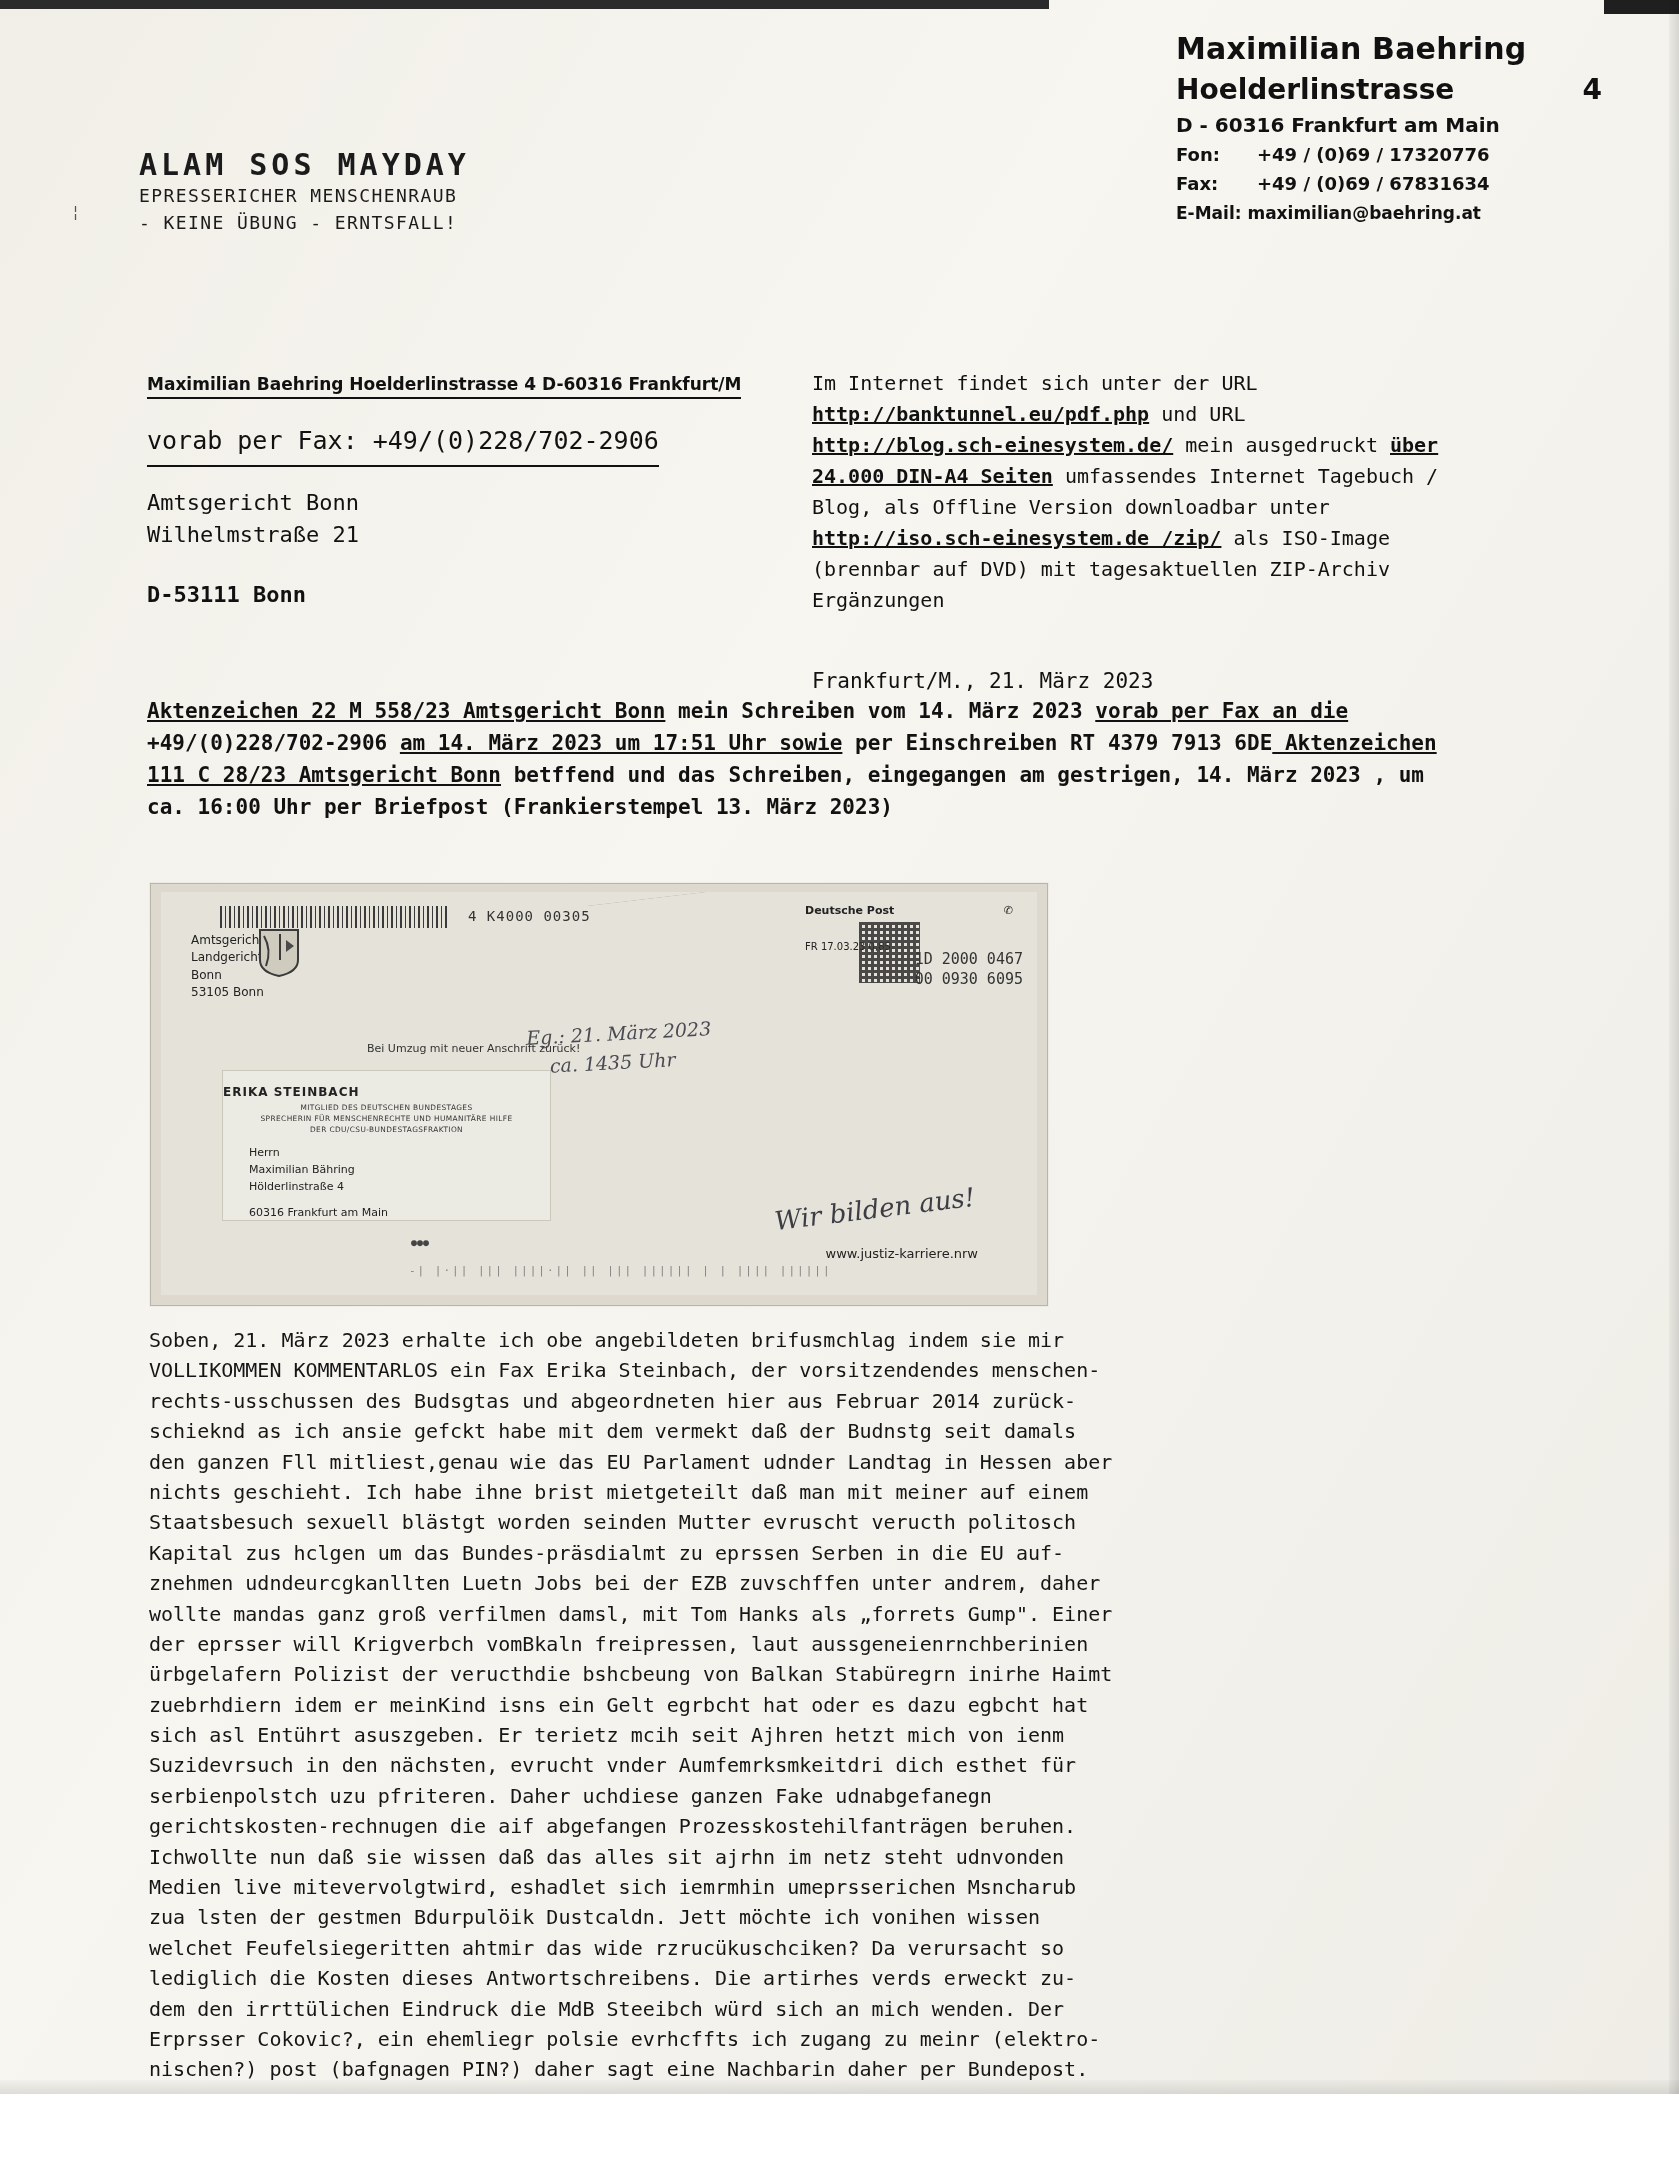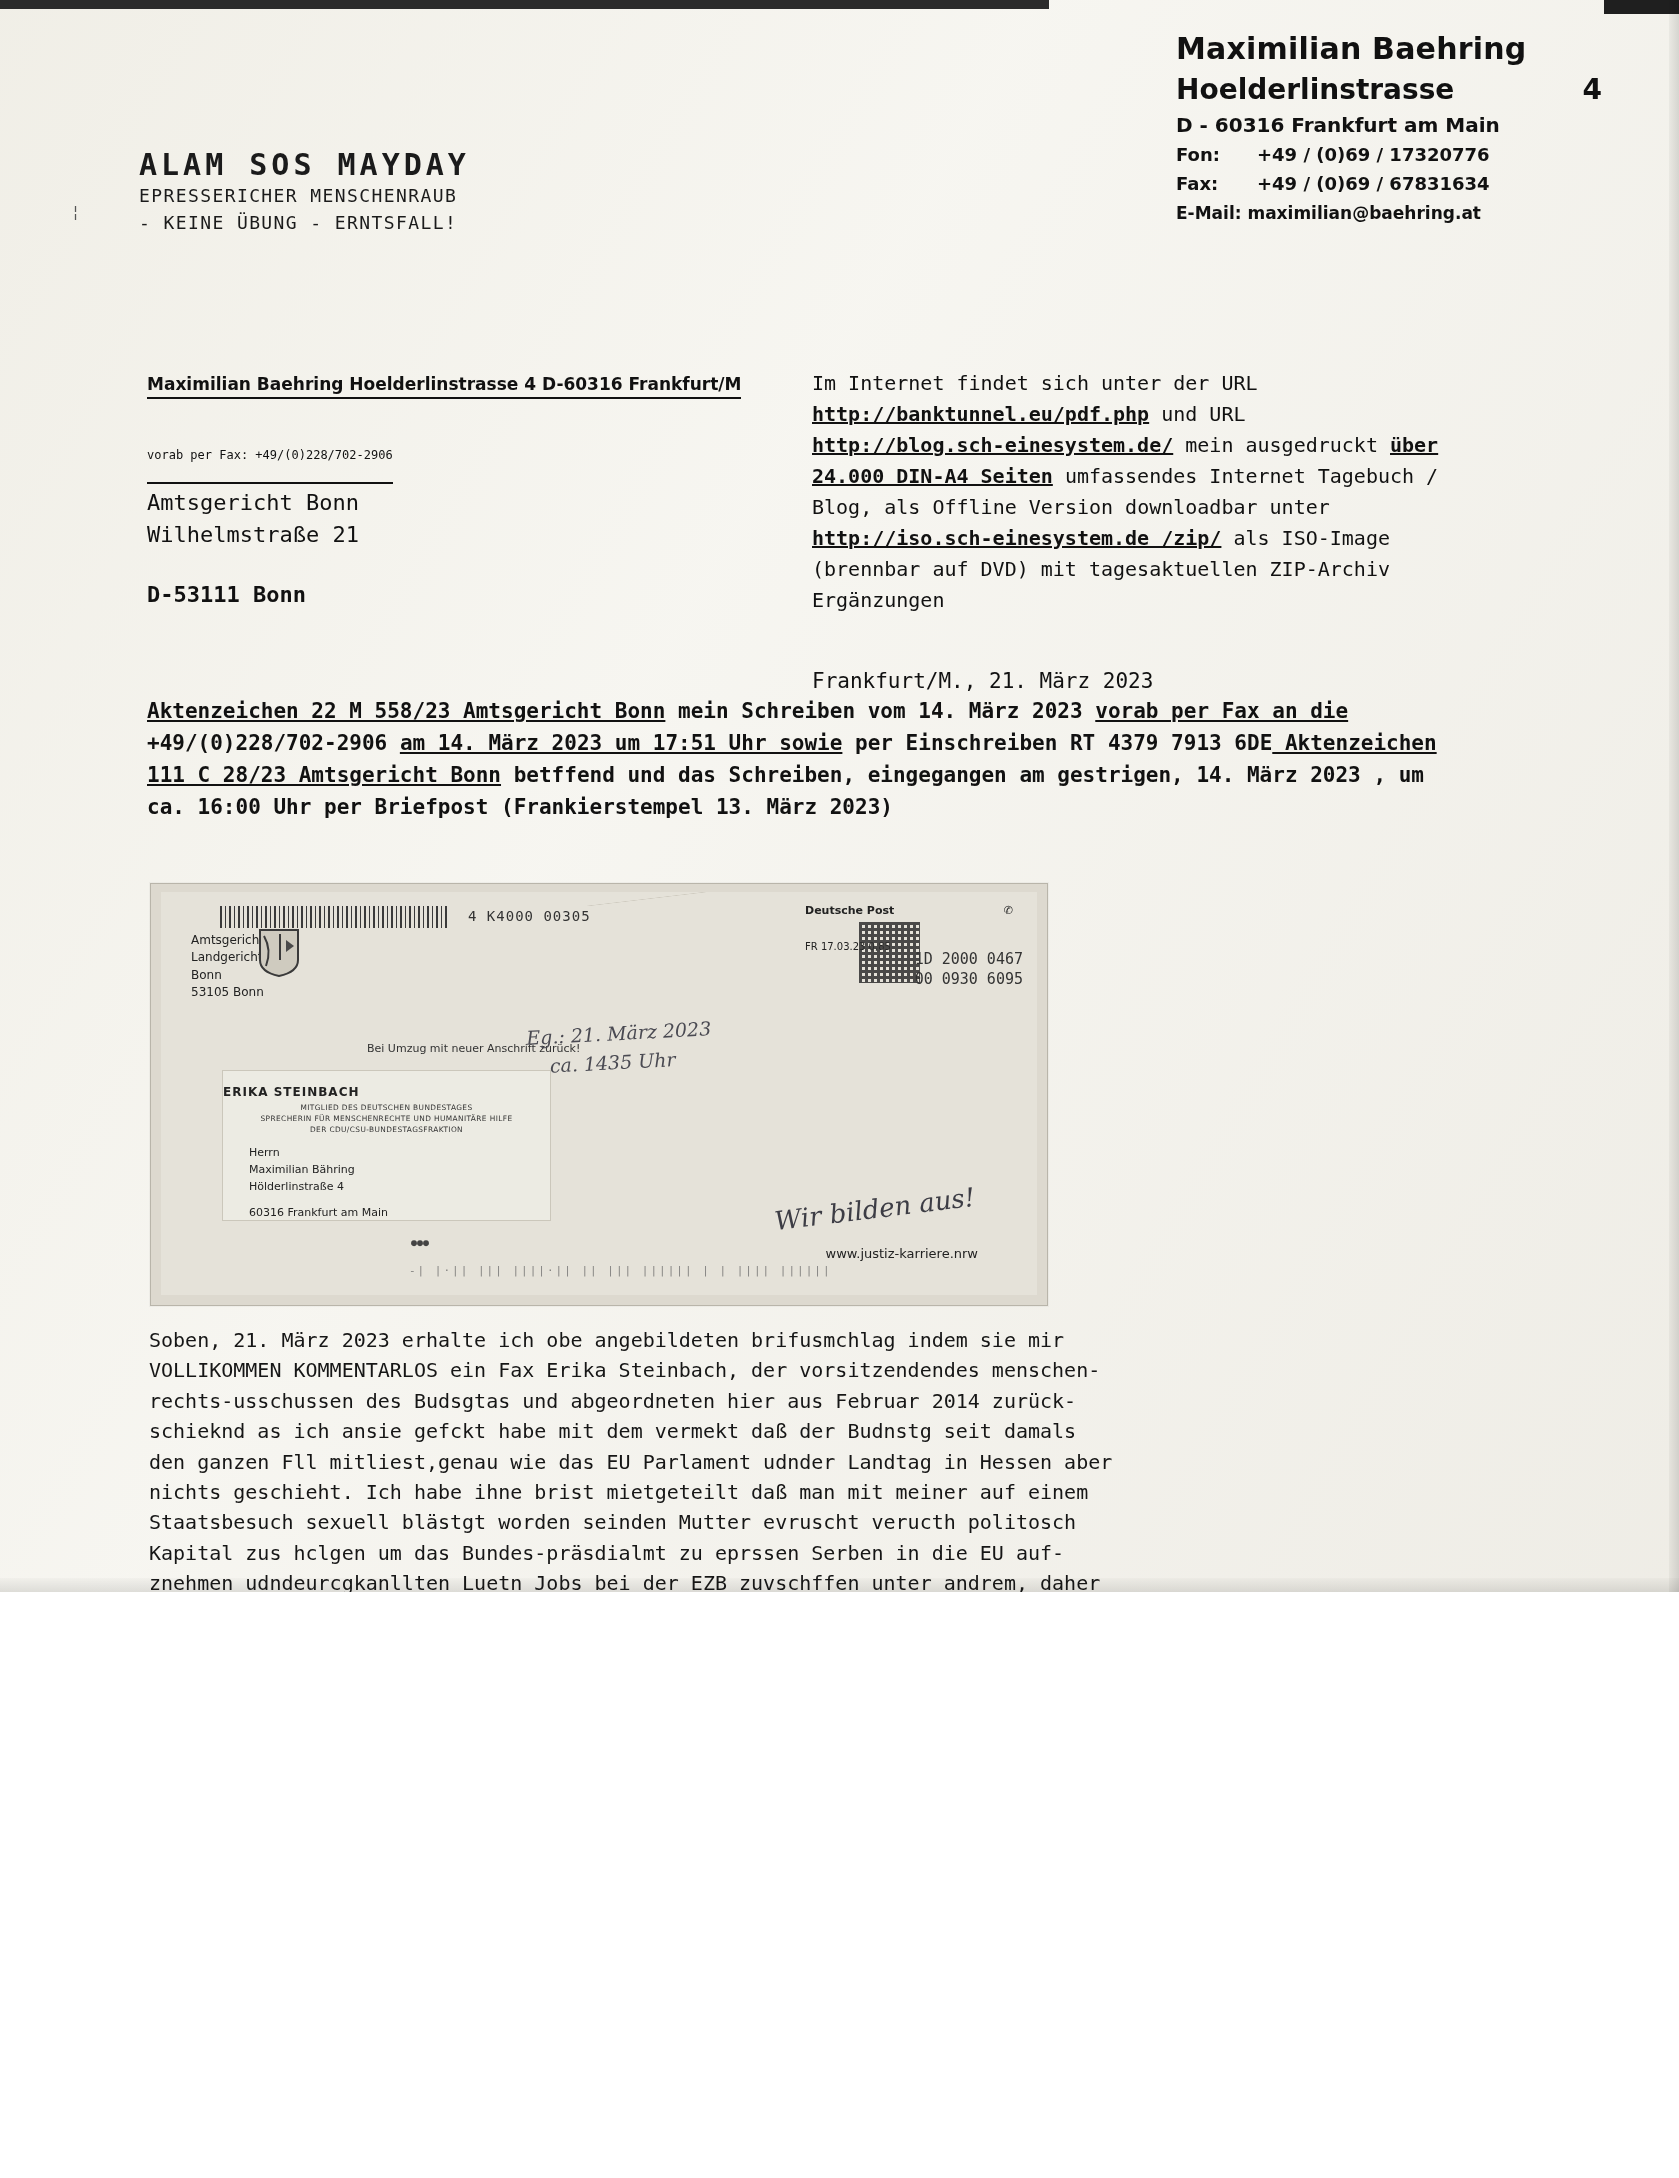--- a/index.html
+++ b/index.html
@@ -11,21 +11,21 @@
     width: 1679px;
     height: 2178px;
     position: relative;
     font-family: "DejaVu Sans Mono", monospace;
     overflow: hidden;
   }
   .page {
     position: absolute;
     left: 0; top: 0;
     width: 1679px;
-    height: 1592px;
+    height: 2094px;
     background: #f4f3ee;
     background-image:
       linear-gradient(120deg, rgba(240,238,230,0.9) 0%, rgba(247,246,241,0.85) 40%, rgba(238,236,229,0.9) 100%);
     overflow: hidden;
   }
   
   .scan-top-dark {
     position: absolute;
     left: 0; top: 0;
     width: 1049px;
@@ -135,25 +135,25 @@
     font-size: 17px;
     font-weight: bold;
     color: #111;
     border-bottom: 2px solid #111;
     padding-bottom: 3px;
     white-space: nowrap;
   }
   .fax-line {
     position: absolute;
     left: 147px;
-    top: 448px;
-    font-size: 12px;
+    top: 426px;
+    font-size: 25px;
     color: #111;
     border-bottom: 2px solid #111;
-    padding-bottom: 20px;
+    padding-bottom: 10px;
     white-space: nowrap;
   }
   .court-addr {
     position: absolute;
     left: 147px;
     top: 487px;
     font-size: 22px;
     line-height: 1.45;
     color: #111;
   }

